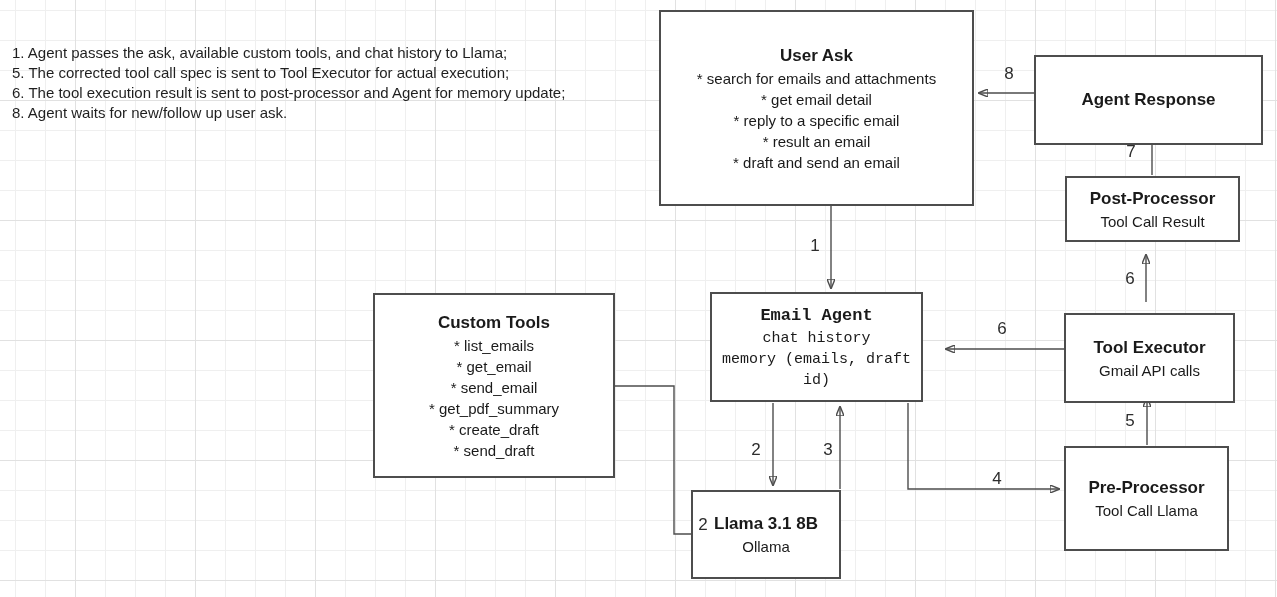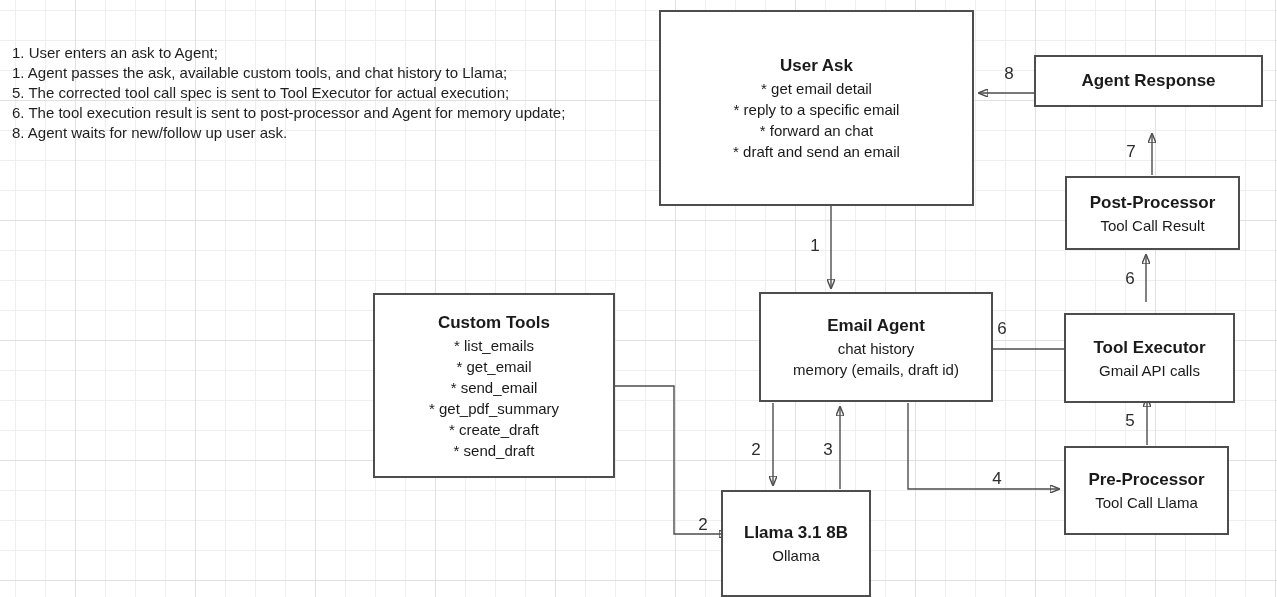--- a/index.html
+++ b/index.html
@@ -66,35 +66,34 @@
     pointer-events: none;
   }
   svg.wires path, svg.wires line {
     stroke: #4d4d4d;
     stroke-width: 1.4;
     fill: none;
   }
 
   
   #user-ask       { left: 659px;  top: 10px;  width: 315px; height: 196px; }
-  #agent-response { left: 1034px; top: 55px;  width: 229px; height: 52px;  }
-  #post-processor { left: 1065px; top: 176px; width: 175px; height: 74px;  }
+  #agent-response { left: 1034px; top: 55px;  width: 229px; height: 90px;  }
+  #post-processor { left: 1065px; top: 176px; width: 175px; height: 66px;  }
   #tool-executor  { left: 1064px; top: 313px; width: 171px; height: 90px;  }
-  #pre-processor  { left: 1064px; top: 446px; width: 165px; height: 89px;  }
-  #email-agent    { left: 759px;  top: 292px; width: 234px; height: 110px; }
+  #pre-processor  { left: 1064px; top: 446px; width: 165px; height: 105px;  }
+  #email-agent    { left: 710px;  top: 292px; width: 213px; height: 110px; font-family: Liberation Mono, monospace; }
   #custom-tools   { left: 373px;  top: 293px; width: 242px; height: 185px; }
-  #llama          { left: 721px;  top: 490px; width: 150px; height: 107px;  }
+  #llama          { left: 691px;  top: 490px; width: 150px; height: 89px;  }
 </style>
 </head>
 <body>
 
 <div class="canvas">
 
   <div class="notes">
-    <div>1. User enters an ask to Agent;</div>
     <div>1. Agent passes the ask, available custom tools, and chat history to Llama;</div>
     <div>5. The corrected tool call spec is sent to Tool Executor for actual execution;</div>
     <div>6. The tool execution result is sent to post-processor and Agent for memory update;</div>
     <div>8. Agent waits for new/follow up user ask.</div>
   </div>
 
   <svg class="wires" viewBox="0 0 1277 597">
     <defs>
       <marker id="arrow" markerWidth="10" markerHeight="8" refX="9" refY="4" orient="auto" markerUnits="userSpaceOnUse">
         <path d="M0,0 L10,4 L0,8 Z" fill="#41464d" stroke="none"></path>
@@ -117,23 +116,24 @@
 
     <path d="M1146,302 V255" marker-end="url(#arrow)"></path>
 
     <path d="M1152,175 V134" marker-end="url(#arrow)"></path>
 
     <path d="M1034,93 H979" marker-end="url(#arrow)"></path>
   </svg>
 
   <div class="node" id="user-ask">
     <div class="title">User Ask</div>
+    <div>* search for emails and attachments</div>
     <div>* get email detail</div>
     <div>* reply to a specific email</div>
-    <div>* forward an chat</div>
+    <div>* result an email</div>
     <div>* draft and send an email</div>
   </div>
 
   <div class="node" id="agent-response">
     <div class="title">Agent Response</div>
   </div>
 
   <div class="node" id="post-processor">
     <div class="title">Post-Processor</div>
     <div>Tool Call Result</div>

